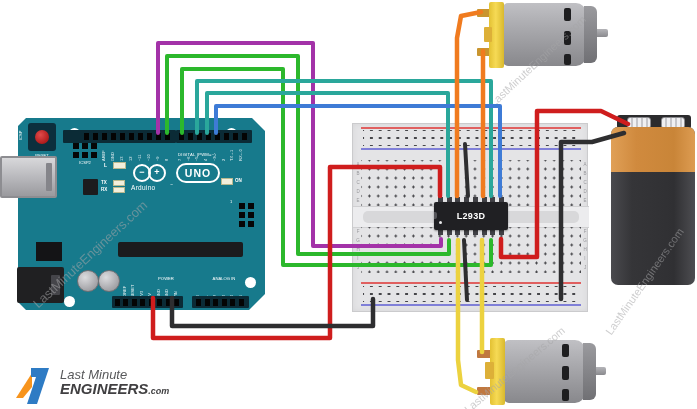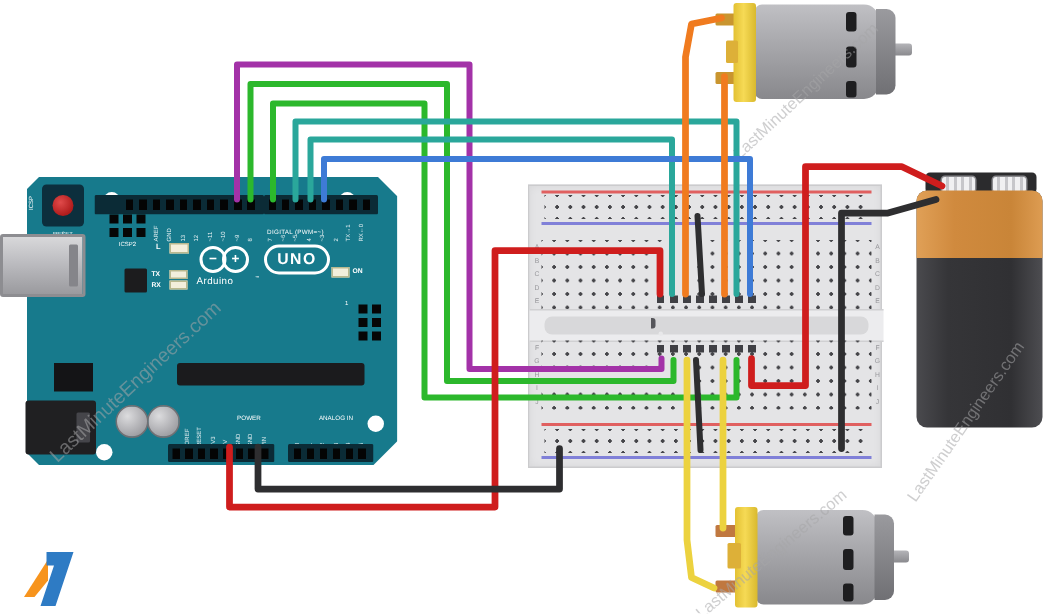--- a/index.html
+++ b/index.html
@@ -304,20 +304,21 @@
         <span>F</span>
         <span>G</span>
         <span>H</span>
         <span>I</span>
         <span>J</span>
       </div>
   </div>
 
   <div class="ic-nubs abs" style="top:197px;"></div>
   <div class="ic-nubs abs" style="top:230px;"></div>
+  <div id="ic-body" class="abs">L293D</div>
   <div id="ic-notch" class="abs"></div>
   <div id="ic-dot" class="abs"></div>
 
   <div id="bat-cap" class="abs"></div>
   <div class="bat-term" style="left:627px;"></div>
   <div class="bat-term" style="left:661px;"></div>
   <div id="bat-body" class="abs"></div>
   <div id="bat-band" class="abs"></div>
 
   <div>
@@ -368,15 +369,19 @@
       <polyline points="483,51 483,196" fill="none" stroke="#f07b1f" stroke-width="4.5" stroke-linejoin="round" stroke-linecap="round"></polyline>
       <polyline points="458,240 458,360 461,385 476,392" fill="none" stroke="#ecd23f" stroke-width="4.5" stroke-linejoin="round" stroke-linecap="round"></polyline>
       <polyline points="482,240 482,352" fill="none" stroke="#ecd23f" stroke-width="4.5" stroke-linejoin="round" stroke-linecap="round"></polyline>
     </svg>
 
   <div id="brand" class="abs">
     <svg width="38" height="42" viewBox="0 0 38 42">
       <path d="M2,36 L18,11 L18,25 L9,36 Z" fill="#f7941d"></path>
       <path d="M17,6 L35,6 L23,42 L13,42 L22,15 L17,15 Z" fill="#2e7bc4"></path>
     </svg>
+    <div id="brand-text">
+      <div id="brand-line1">Last Minute</div>
+      <div id="brand-line2"><span>ENGINEERS</span><span id="brand-suffix">.com</span></div>
+    </div>
   </div>
 
 </div>
 
 </body></html>

